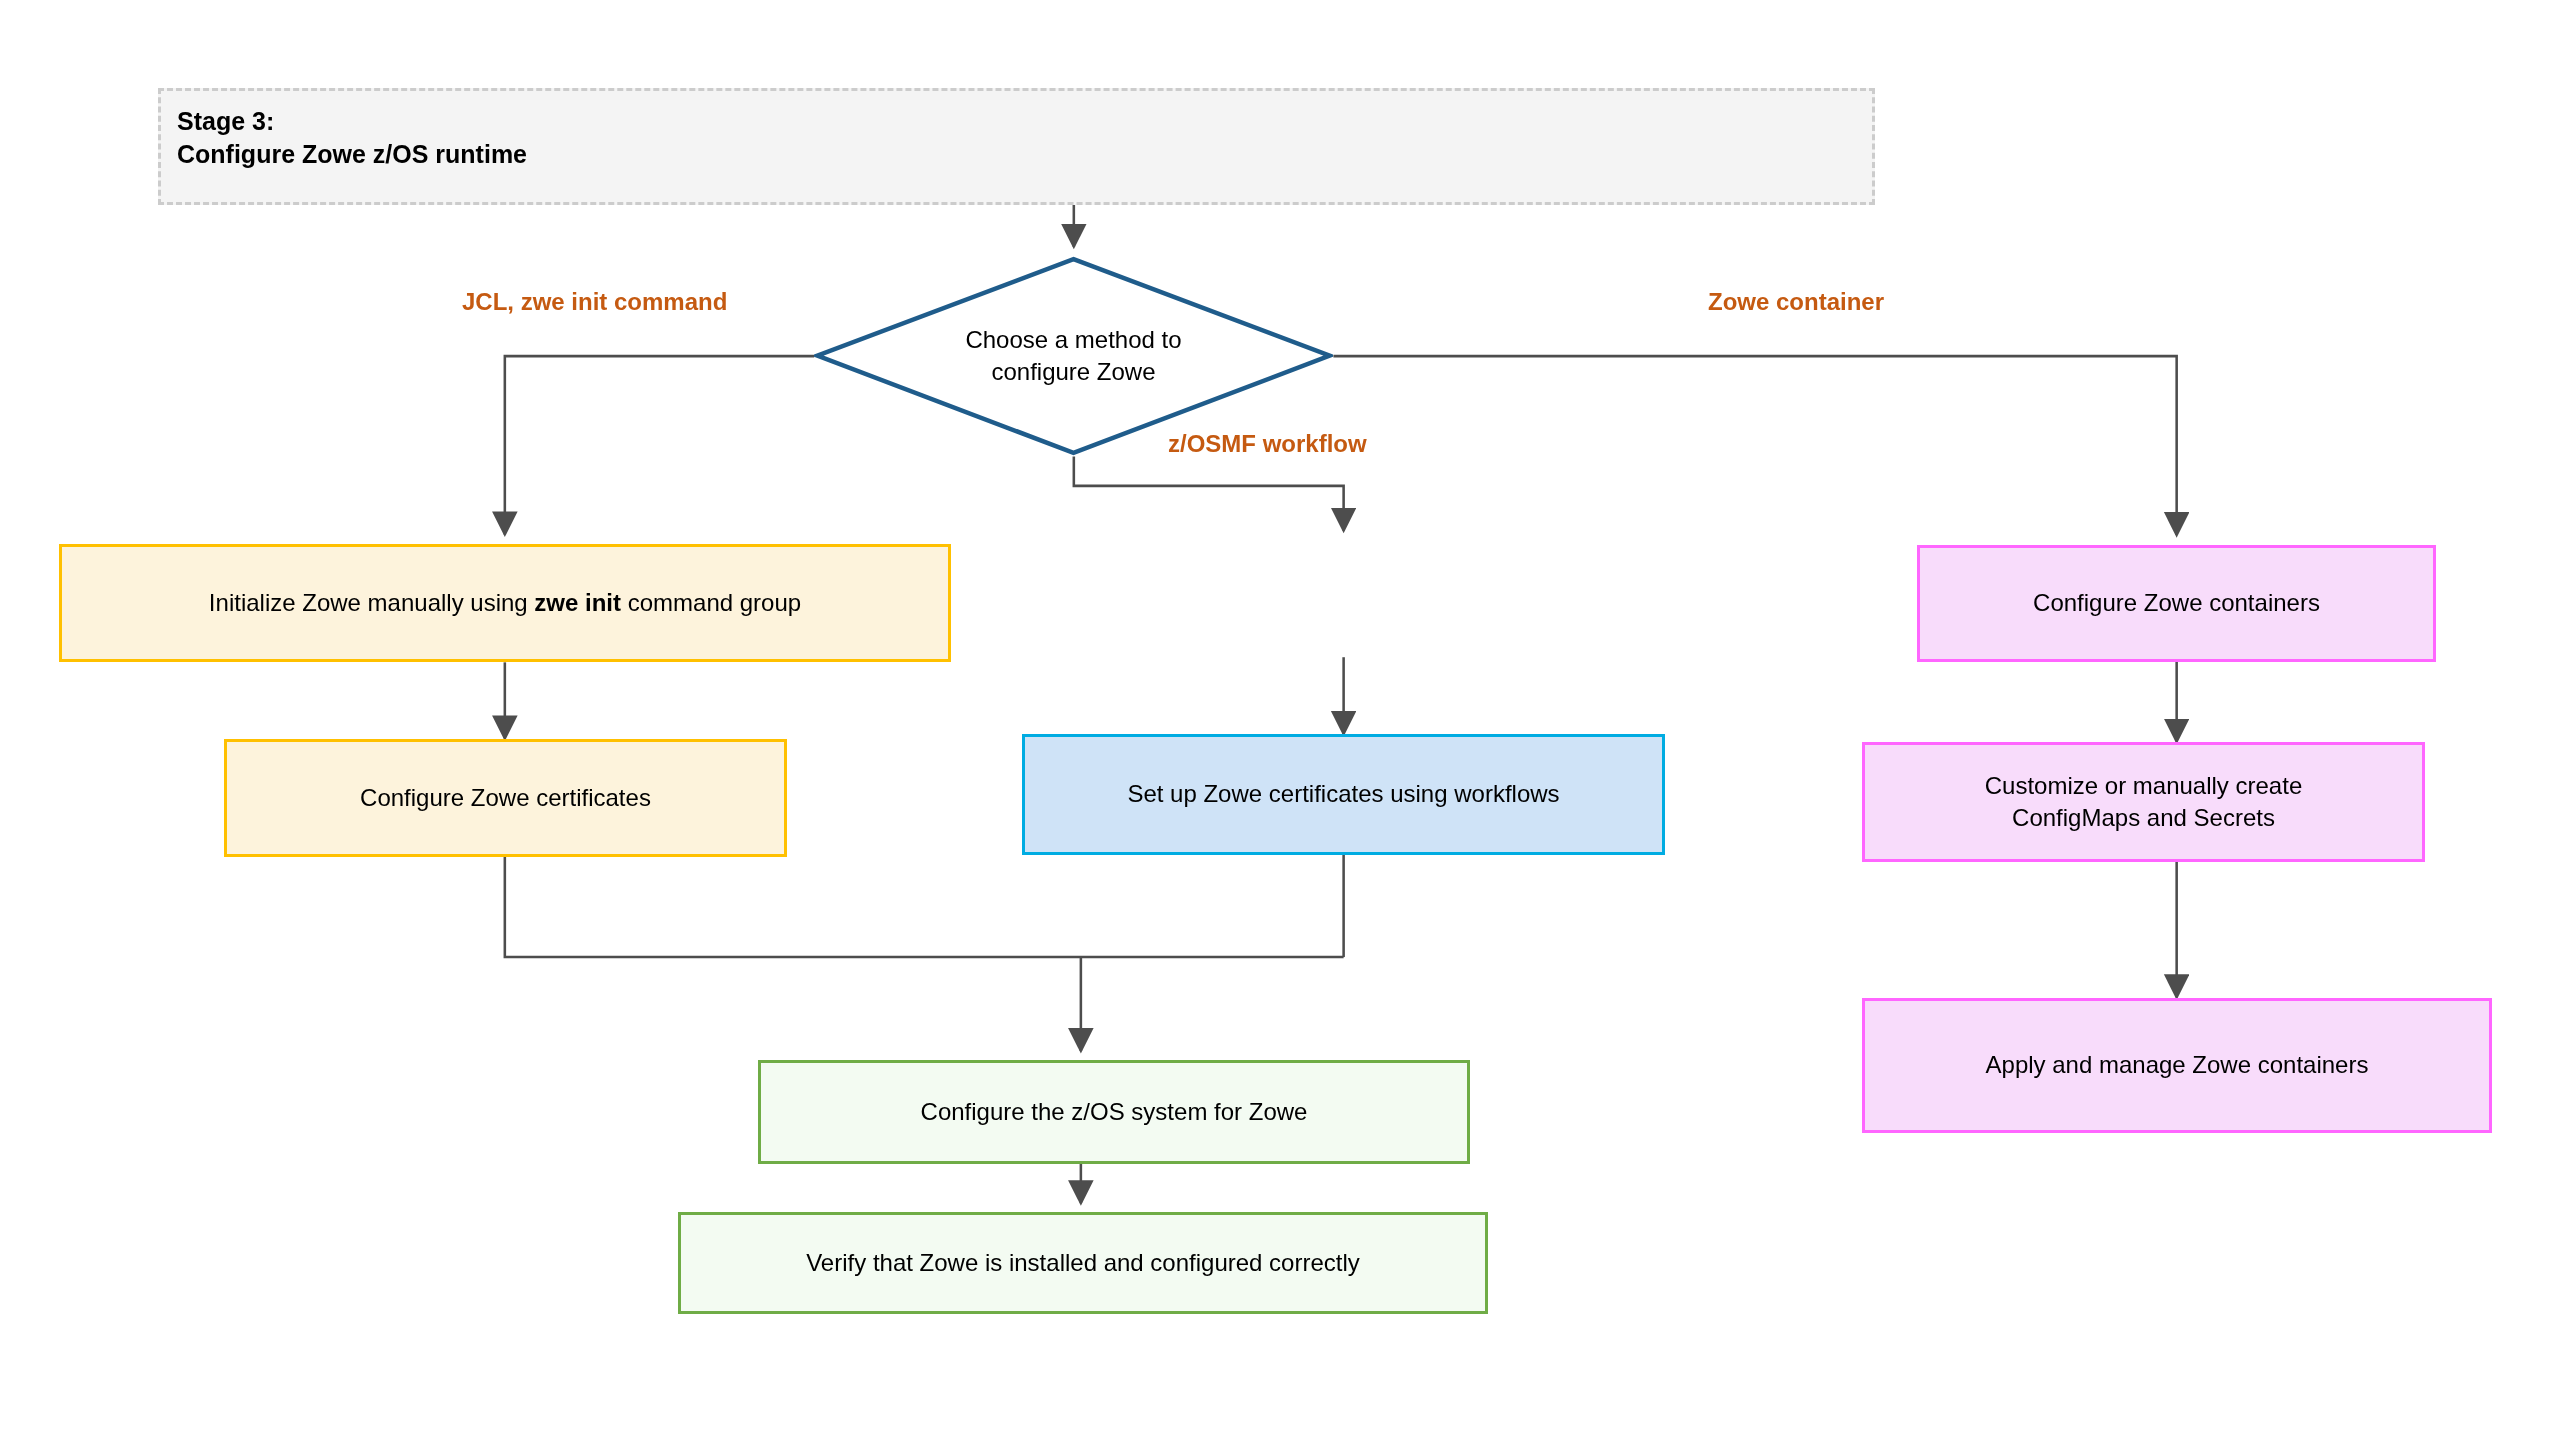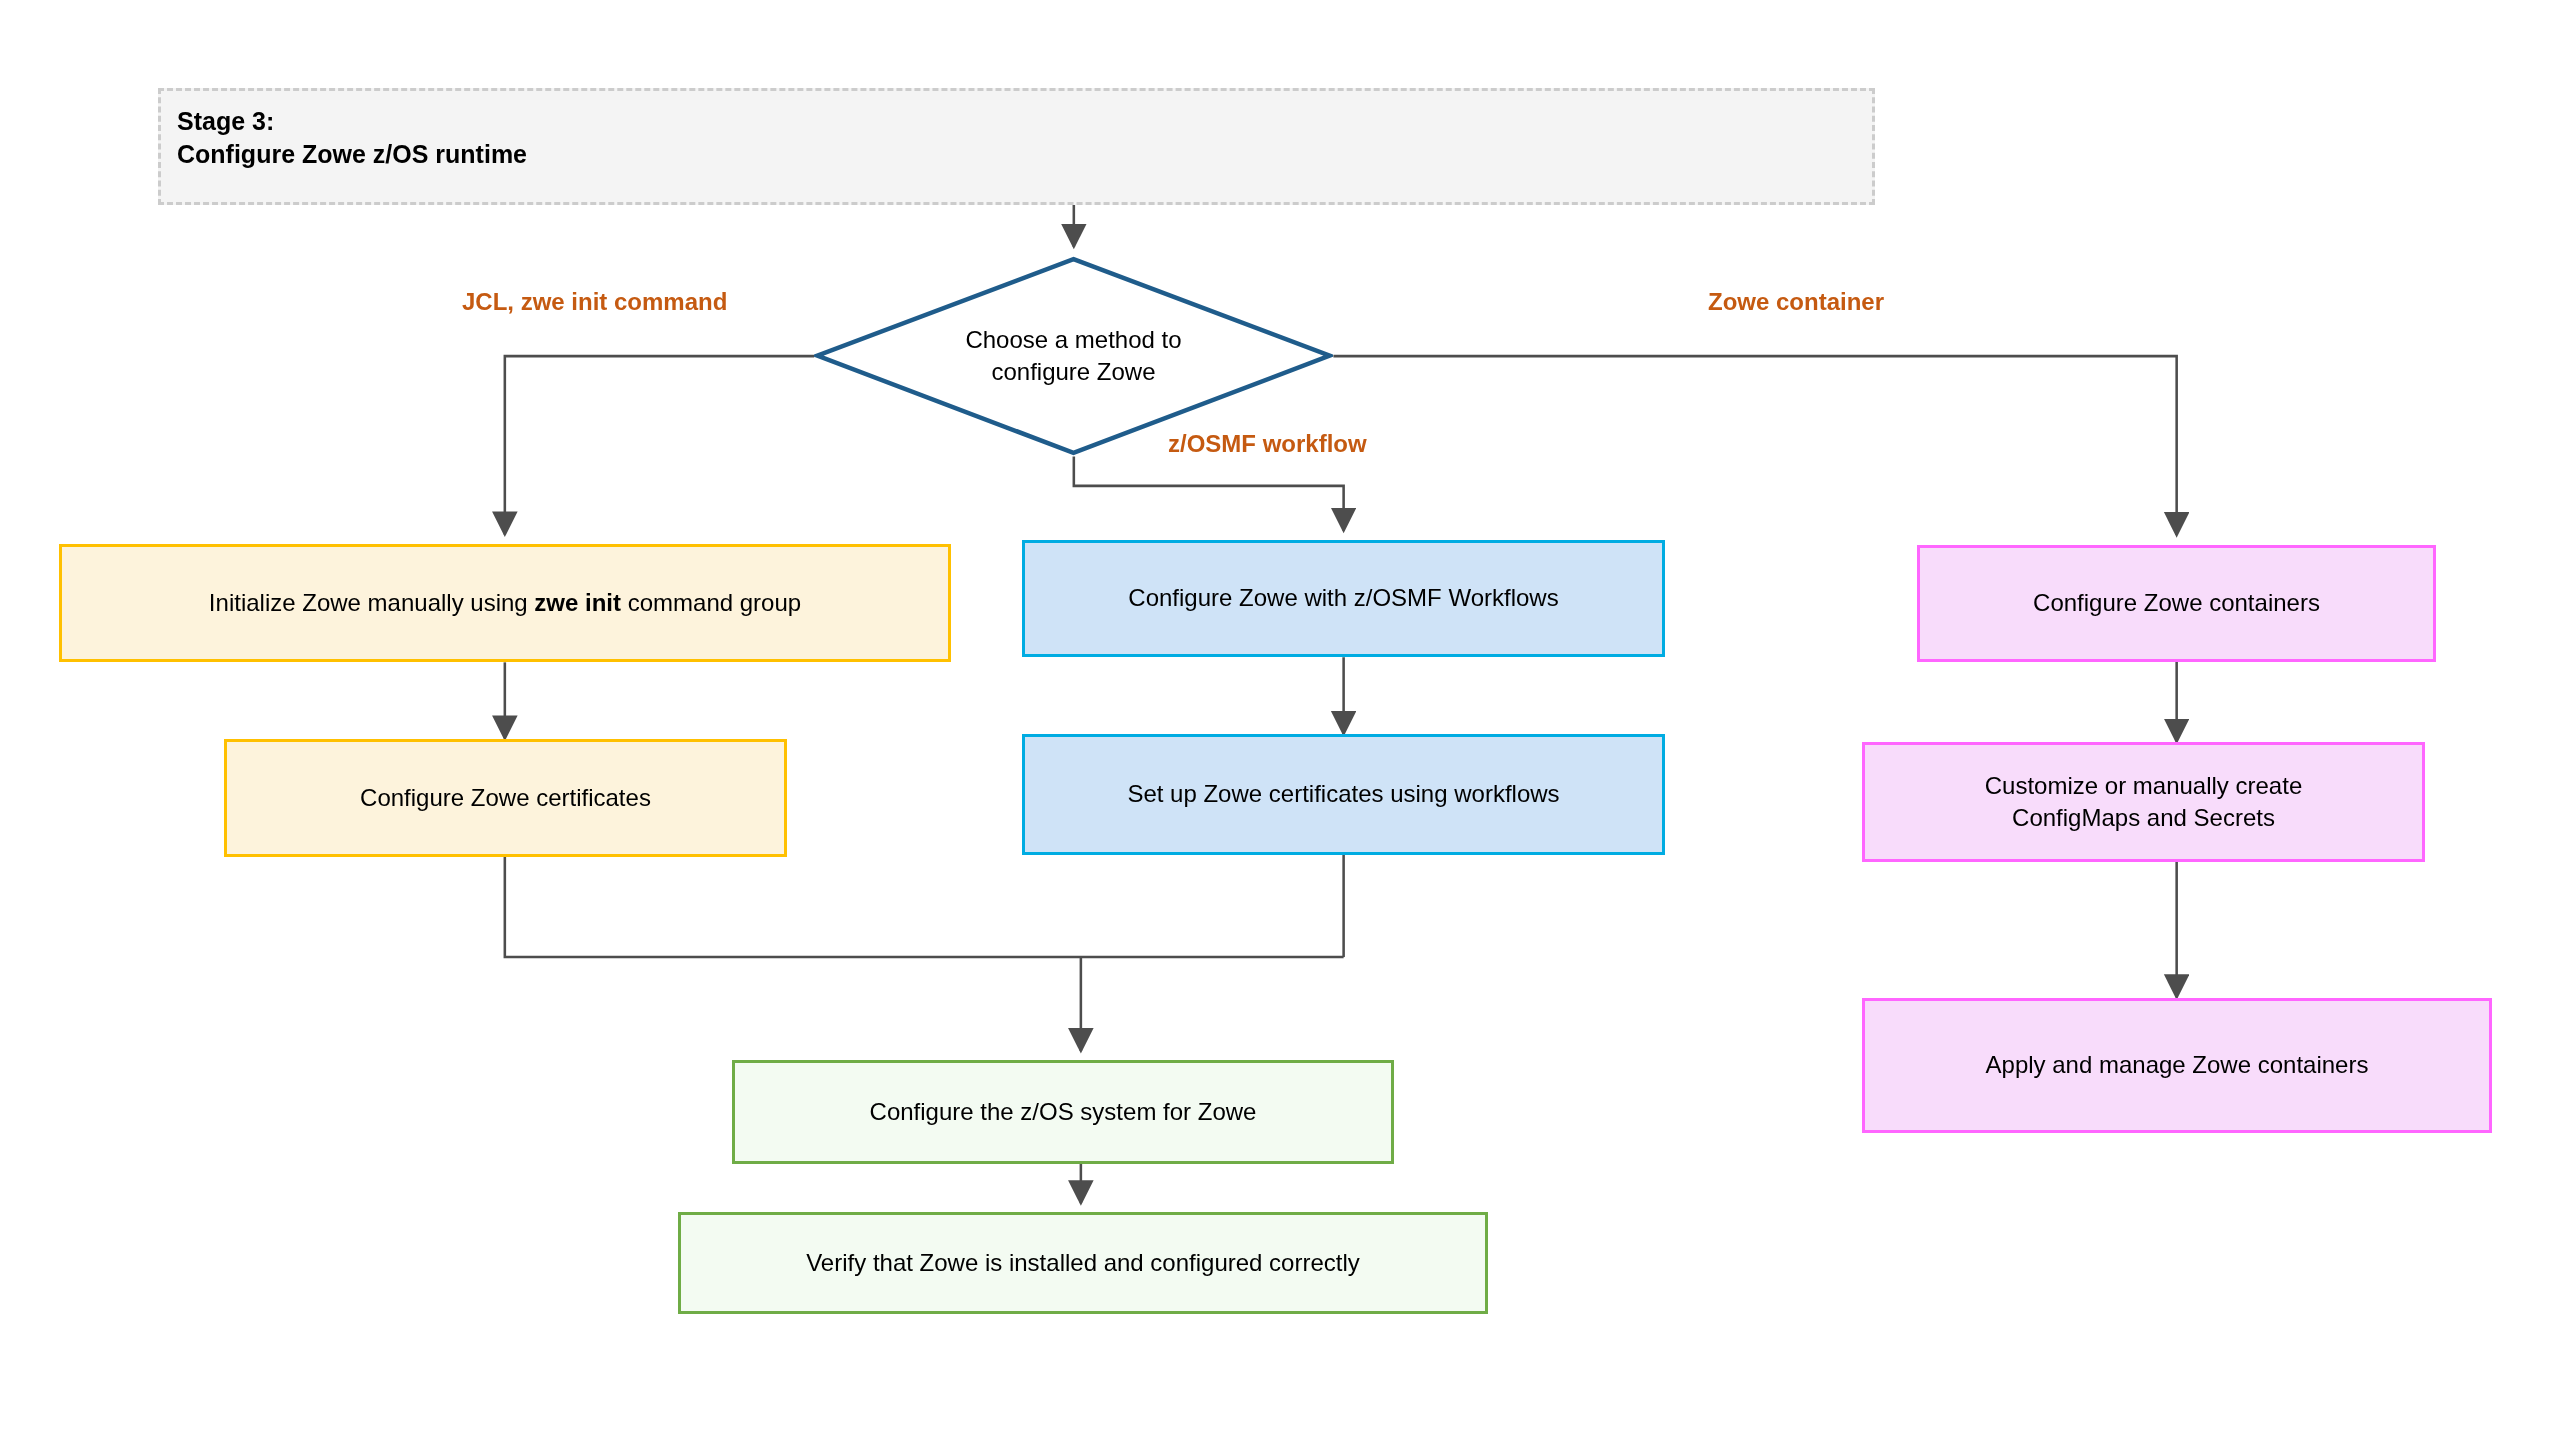--- a/index.html
+++ b/index.html
@@ -166,42 +166,39 @@
   <div class="edge-label" style="left:1708px; top:288px;">Zowe container</div>
 
   <div class="node yellow" style="left:59px; top:544px; width:892px; height:118px;">
     <span><span>Initialize Zowe manually using </span><b>zwe init</b><span> command group</span></span>
   </div>
 
   <div class="node yellow" style="left:224px; top:739px; width:563px; height:118px;">
     <span>Configure Zowe certificates</span>
   </div>
 
-  <div class="node blue" style="left:1022px; top:540px; width:643px; height:117px;">
-    <span>Configure Zowe with z/OSMF Workflows</span>
-  </div>
 
   <div class="node blue" style="left:1022px; top:734px; width:643px; height:121px;">
     <span>Set up Zowe certificates using workflows</span>
   </div>
 
   <div class="node pink" style="left:1917px; top:545px; width:519px; height:117px;">
     <span>Configure Zowe containers</span>
   </div>
 
   <div class="node pink" style="left:1862px; top:742px; width:563px; height:120px;">
     <span>Customize or manually create
 ConfigMaps and Secrets</span>
   </div>
 
   <div class="node pink" style="left:1862px; top:998px; width:630px; height:135px;">
     <span>Apply and manage Zowe containers</span>
   </div>
 
-  <div class="node green" style="left:732px; top:1060px; width:662px; height:104px;">
+  <div class="node green" style="left:758px; top:1060px; width:712px; height:104px;">
     <span>Configure the z/OS system for Zowe</span>
   </div>
 
   <div class="node green" style="left:678px; top:1212px; width:810px; height:102px;">
     <span>Verify that Zowe is installed and configured correctly</span>
   </div>
 
 </div>
 
 

